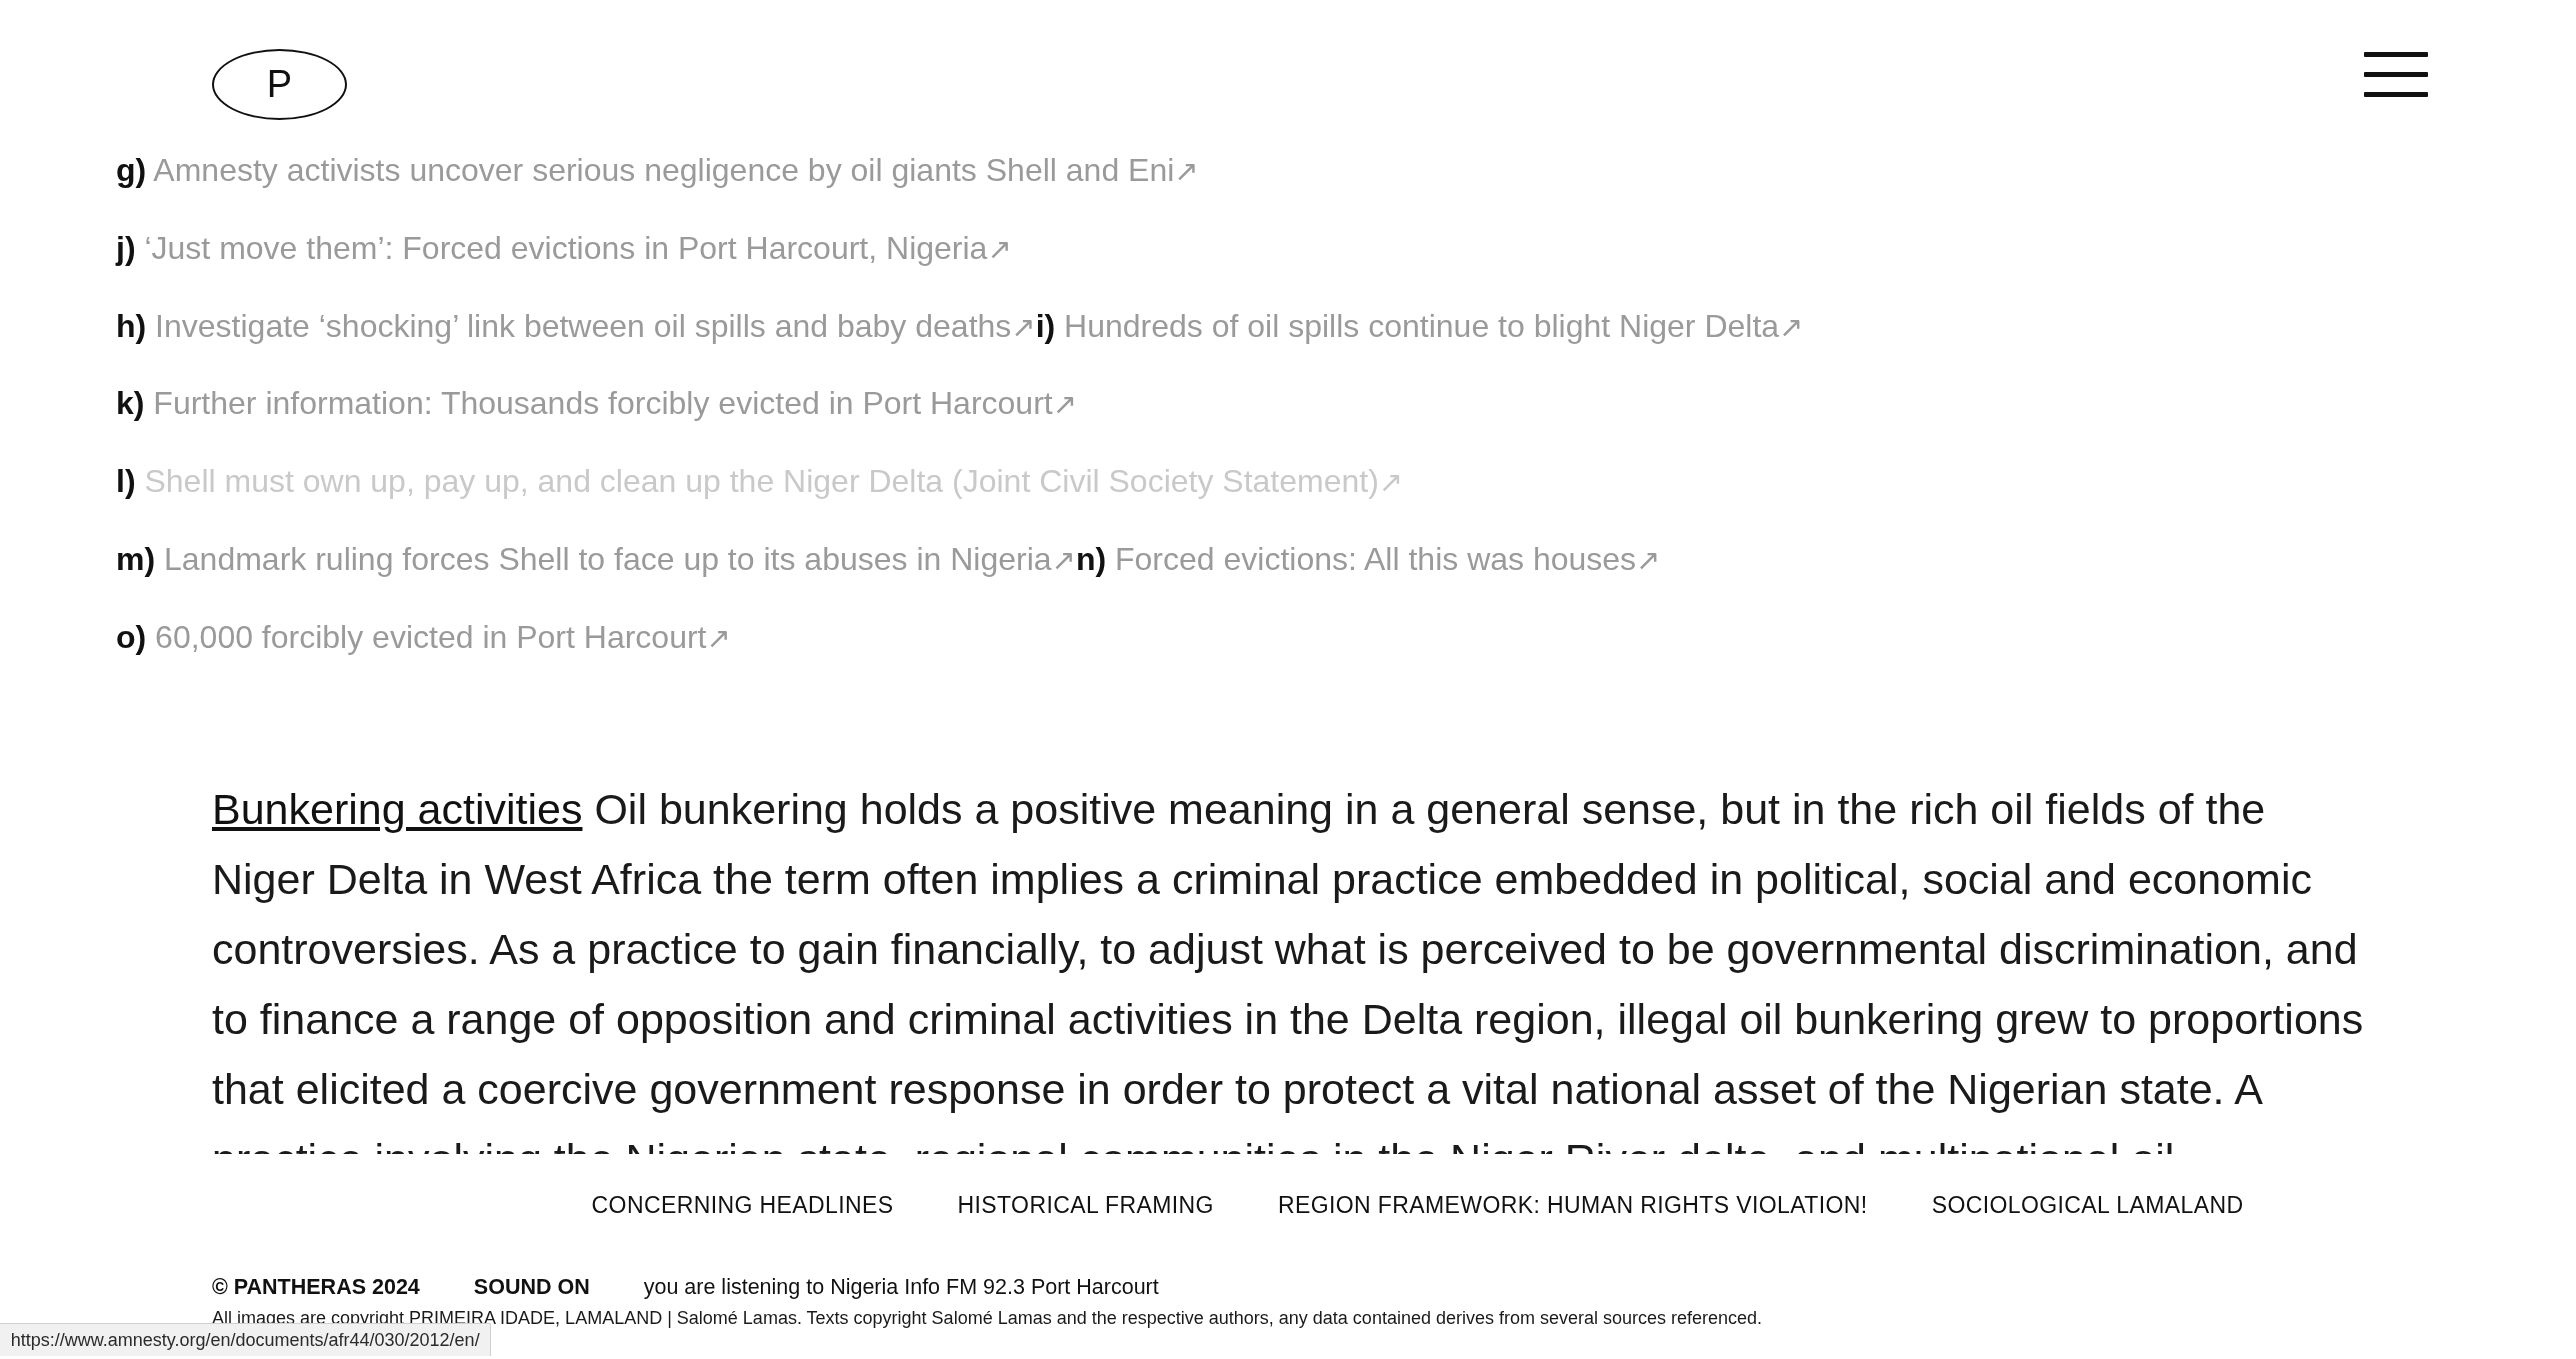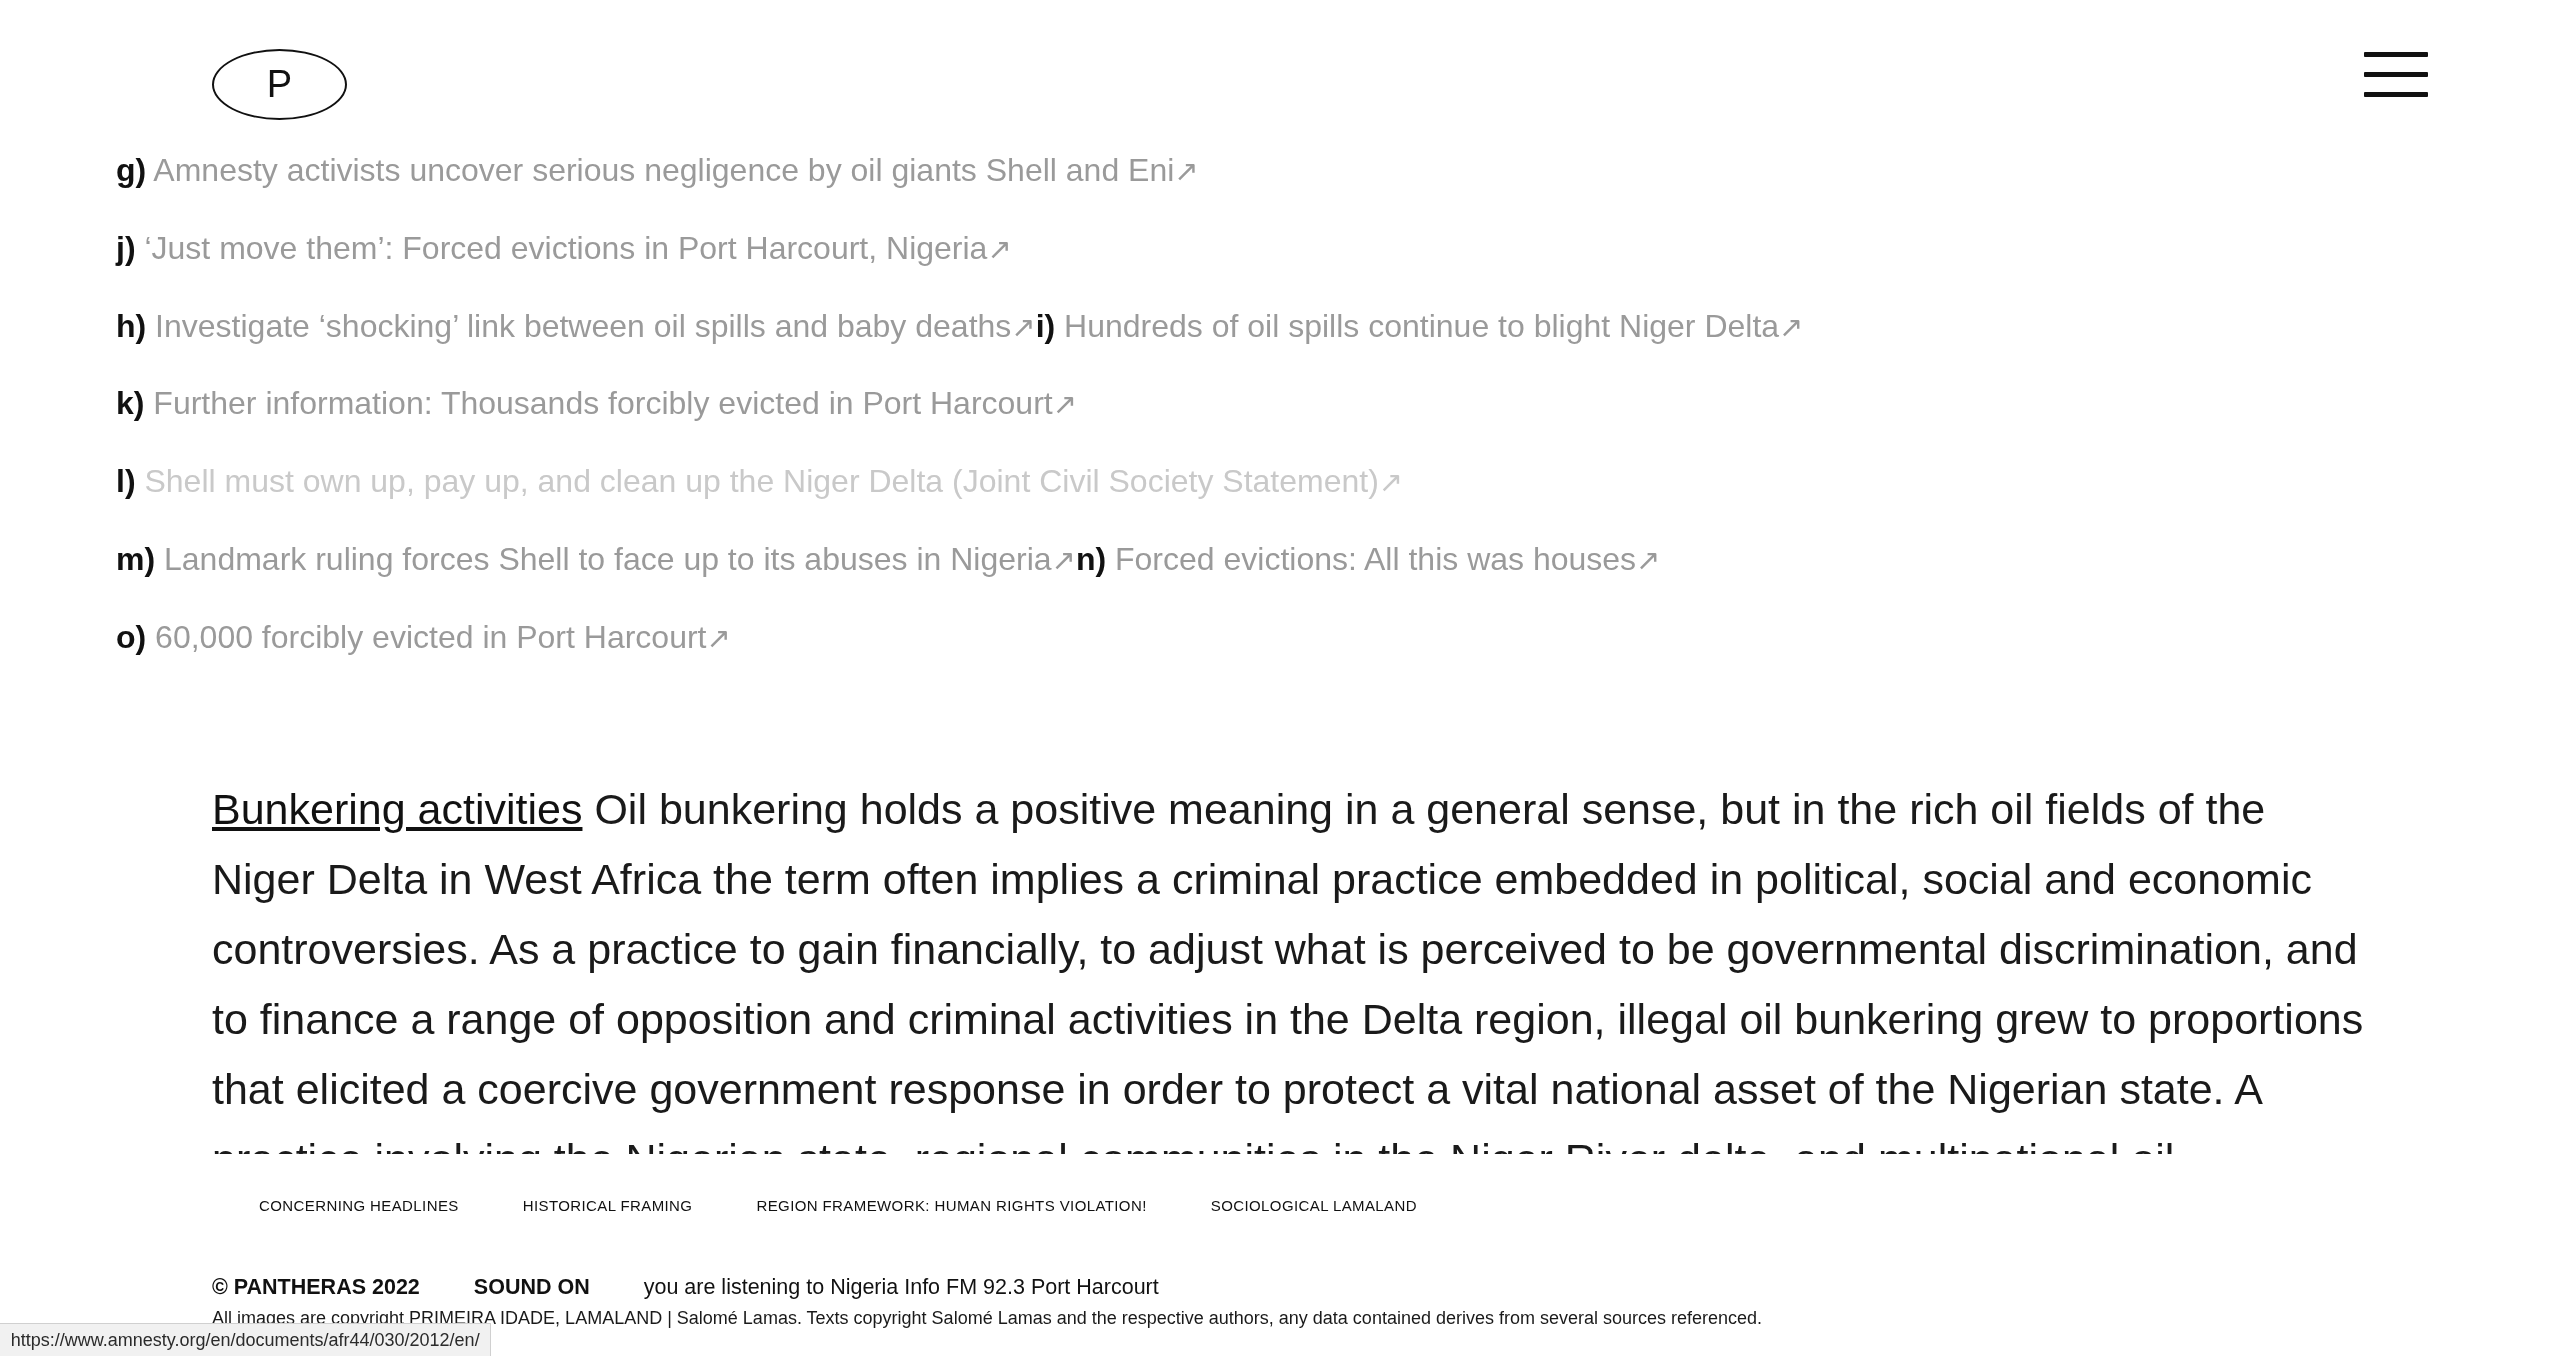--- a/index.html
+++ b/index.html
@@ -118,23 +118,24 @@
     position: absolute;
     left: 0;
     right: 0;
     top: 1181px;
     height: 48px;
     background: #ffffff;
     display: flex;
     align-items: center;
     padding-left: 259px;
     gap: 64px;
-    font-size: 15px;
+    font-size: 23px;
     letter-spacing: 0.4px;
     color: #111111;
+    justify-content: center;
   }
   .bottom-nav .navitem {
     cursor: pointer;
     white-space: nowrap;
   }
 
   
   .footer {
     position: absolute;
     left: 212px;
@@ -243,21 +244,21 @@
 
   <div class="bottom-nav">
     <div class="navitem">CONCERNING HEADLINES</div>
     <div class="navitem">HISTORICAL FRAMING</div>
     <div class="navitem">REGION FRAMEWORK: HUMAN RIGHTS VIOLATION!</div>
     <div class="navitem">SOCIOLOGICAL LAMALAND</div>
   </div>
 
   <div class="footer">
     <div class="footer-row1">
-      <span>© PANTHERAS 2022</span>
+      <span>© PANTHERAS 2024</span>
       <span class="sound">SOUND ON</span>
       <span class="listening">you are listening to Nigeria Info FM 92.3 Port Harcourt</span>
     </div>
     <div class="footer-row2">All images are copyright PRIMEIRA IDADE, LAMALAND  |  Salomé Lamas. Texts copyright Salomé Lamas and the respective authors, any data contained derives from several sources referenced.</div>
   </div>
 
   <div class="status-bar">
     <span>https://www.amnesty.org/en/documents/afr44/030/2012/en/</span>
   </div>
 

